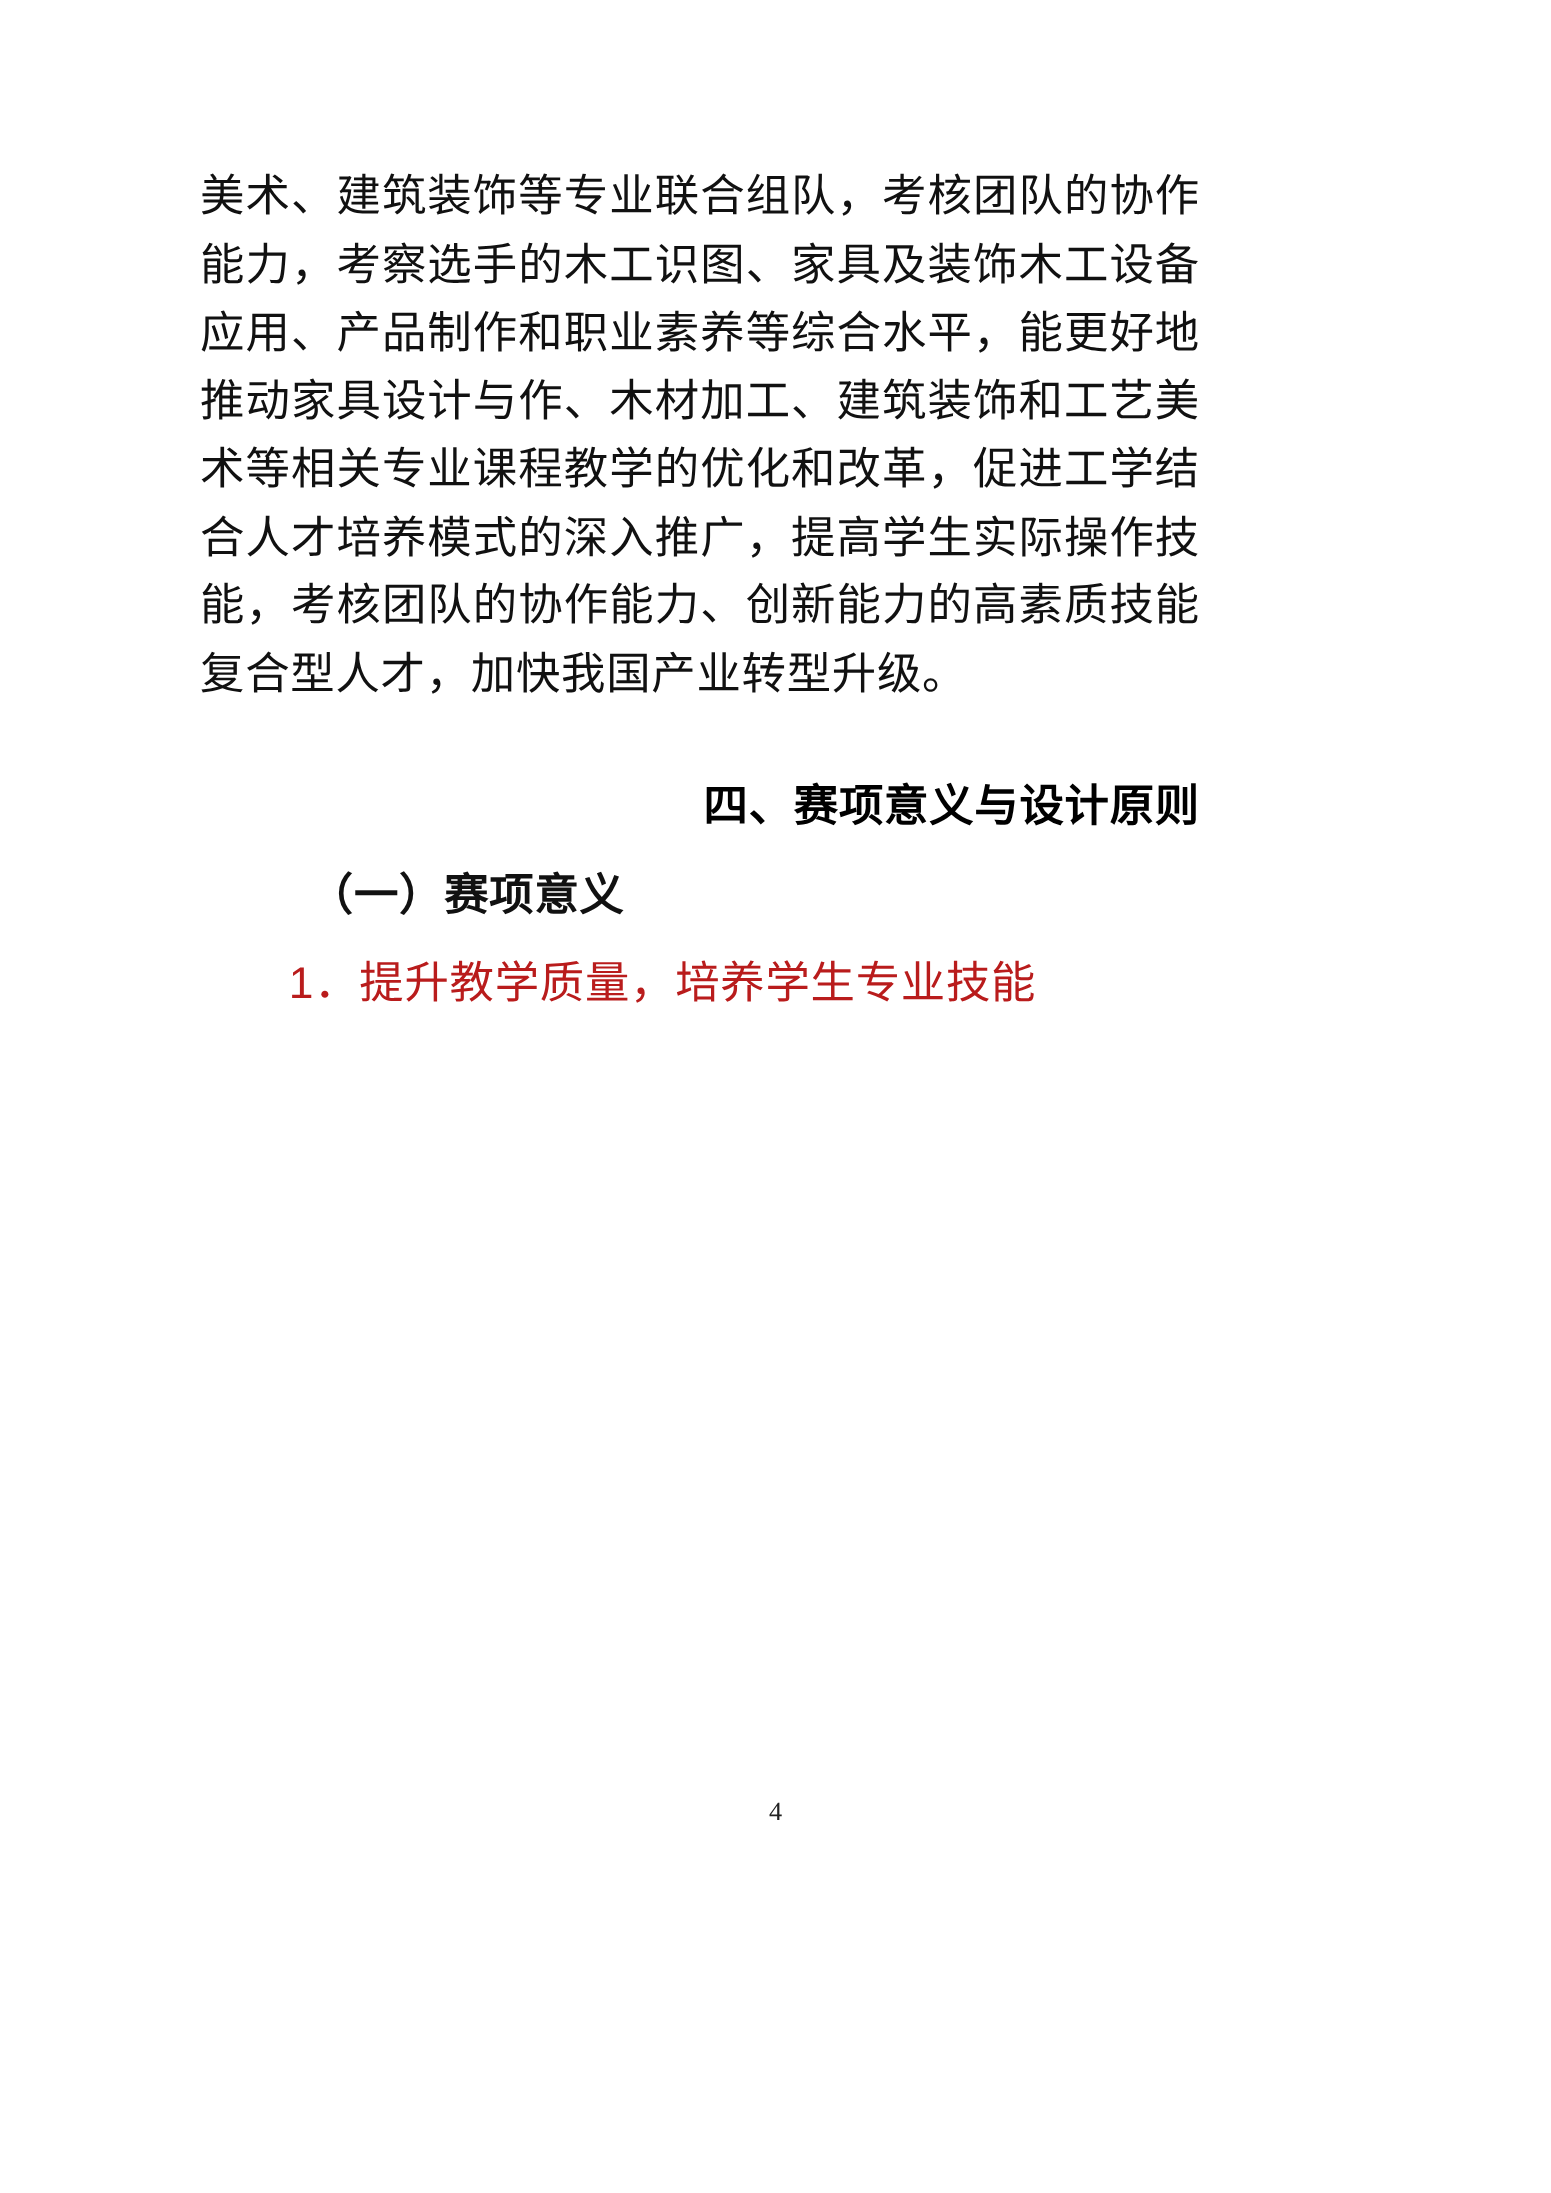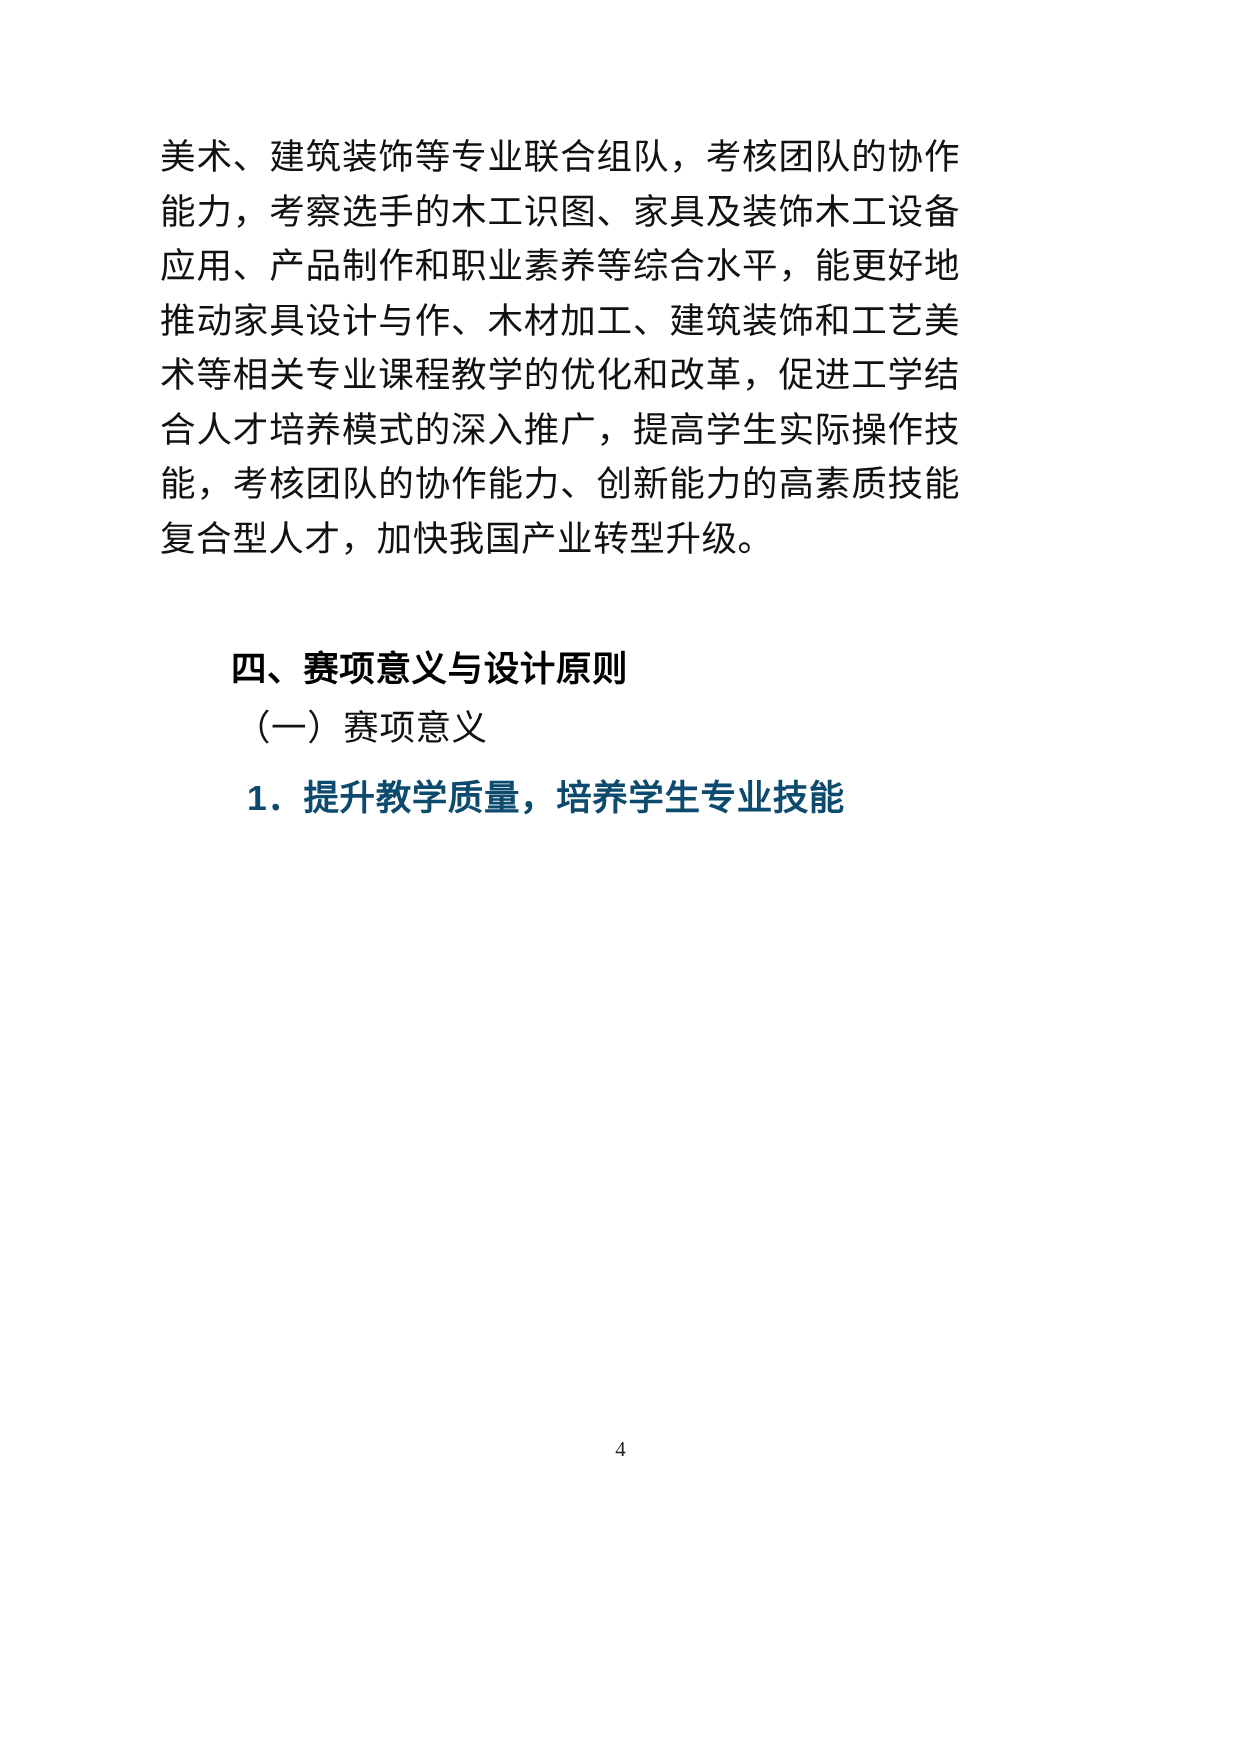--- a/index.html
+++ b/index.html
@@ -45,36 +45,36 @@
     line-height: 54.5px;
     font-weight: 700;
     margin: 0;
     text-indent: 2em;
     letter-spacing: 0.6px;
     color: #000000;
   }
   .subheading {
     font-size: 35.5px;
     line-height: 54.5px;
-    margin: 4px;
+    margin: 16px;
     text-indent: 2em;
     letter-spacing: 0.6px;
-    font-weight: 400;
+    font-weight: 700;
     color: #111111;
   }
   .numbered {
     font-size: 35.5px;
     line-height: 54.5px;
-    margin: 16px;
+    margin: 0;
     text-indent: 2em;
     letter-spacing: 0.6px;
-    font-weight: 700;
-    color: #0c4a6e;
+    font-weight: 400;
+    color: #b91c1c;
   }
-  .gap-before-heading { margin-top: 76px; }
+  .gap-before-heading { margin-top: 52px; text-align: right; }
   .page-number {
     position: absolute;
     left: 0;
     right: 0;
     top: 1437px;
     text-align: center;
     font-size: 21px;
     color: #222222;
     font-family: "Liberation Serif", "DejaVu Serif", serif;
   }

